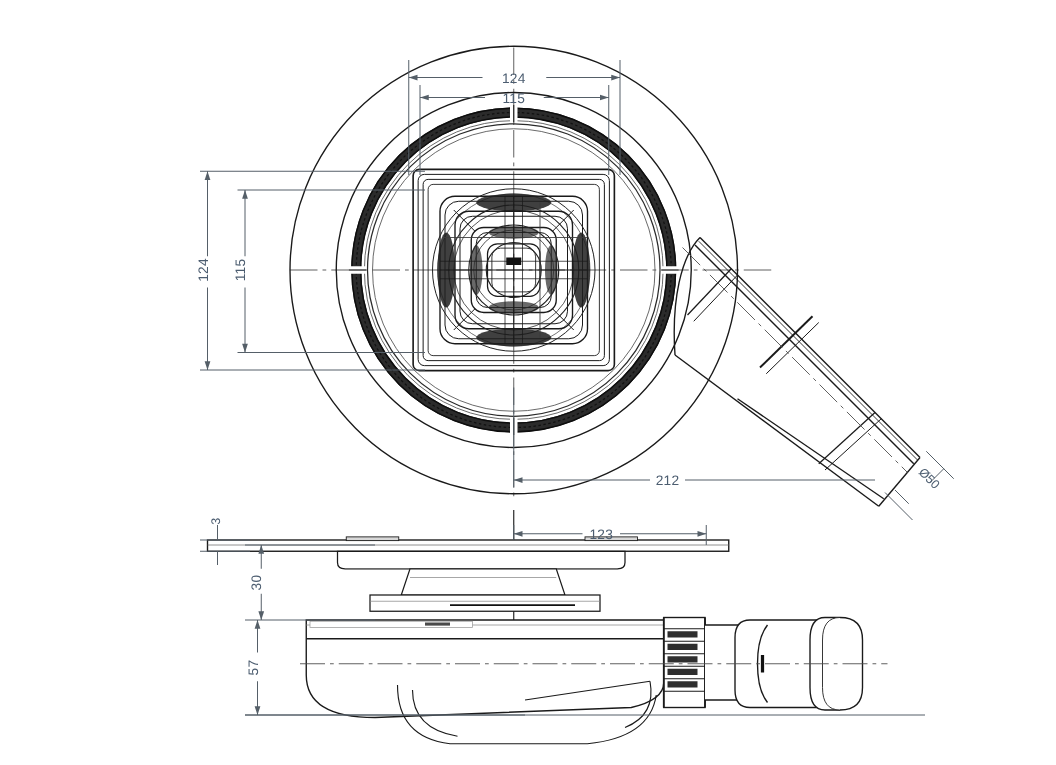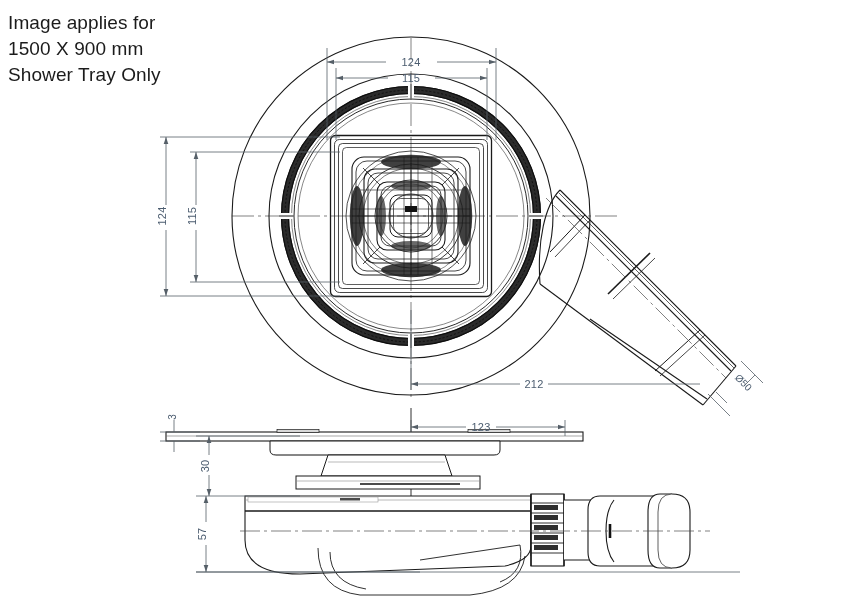--- a/index.html
+++ b/index.html
@@ -40,23 +40,20 @@
     font-family: "Liberation Sans", sans-serif;
     font-size: 10px;
     fill: #4c5d70;
   }
 </style>
 </head>
 <body>
 
 <div id="stage">
 
-  <div class="note">Image applies for
-1500 X 900 mm
-Shower Tray Only</div>
 
   <svg width="845" height="612" viewBox="0 0 845 612" xmlns="http://www.w3.org/2000/svg">
 
     <defs>
       <clipPath id="ringClip">
         <circle cx="411" cy="216" r="142"></circle>
       </clipPath>
       <clipPath id="grateClip">
         <rect x="330" y="135" width="163" height="163"></rect>
       </clipPath>

